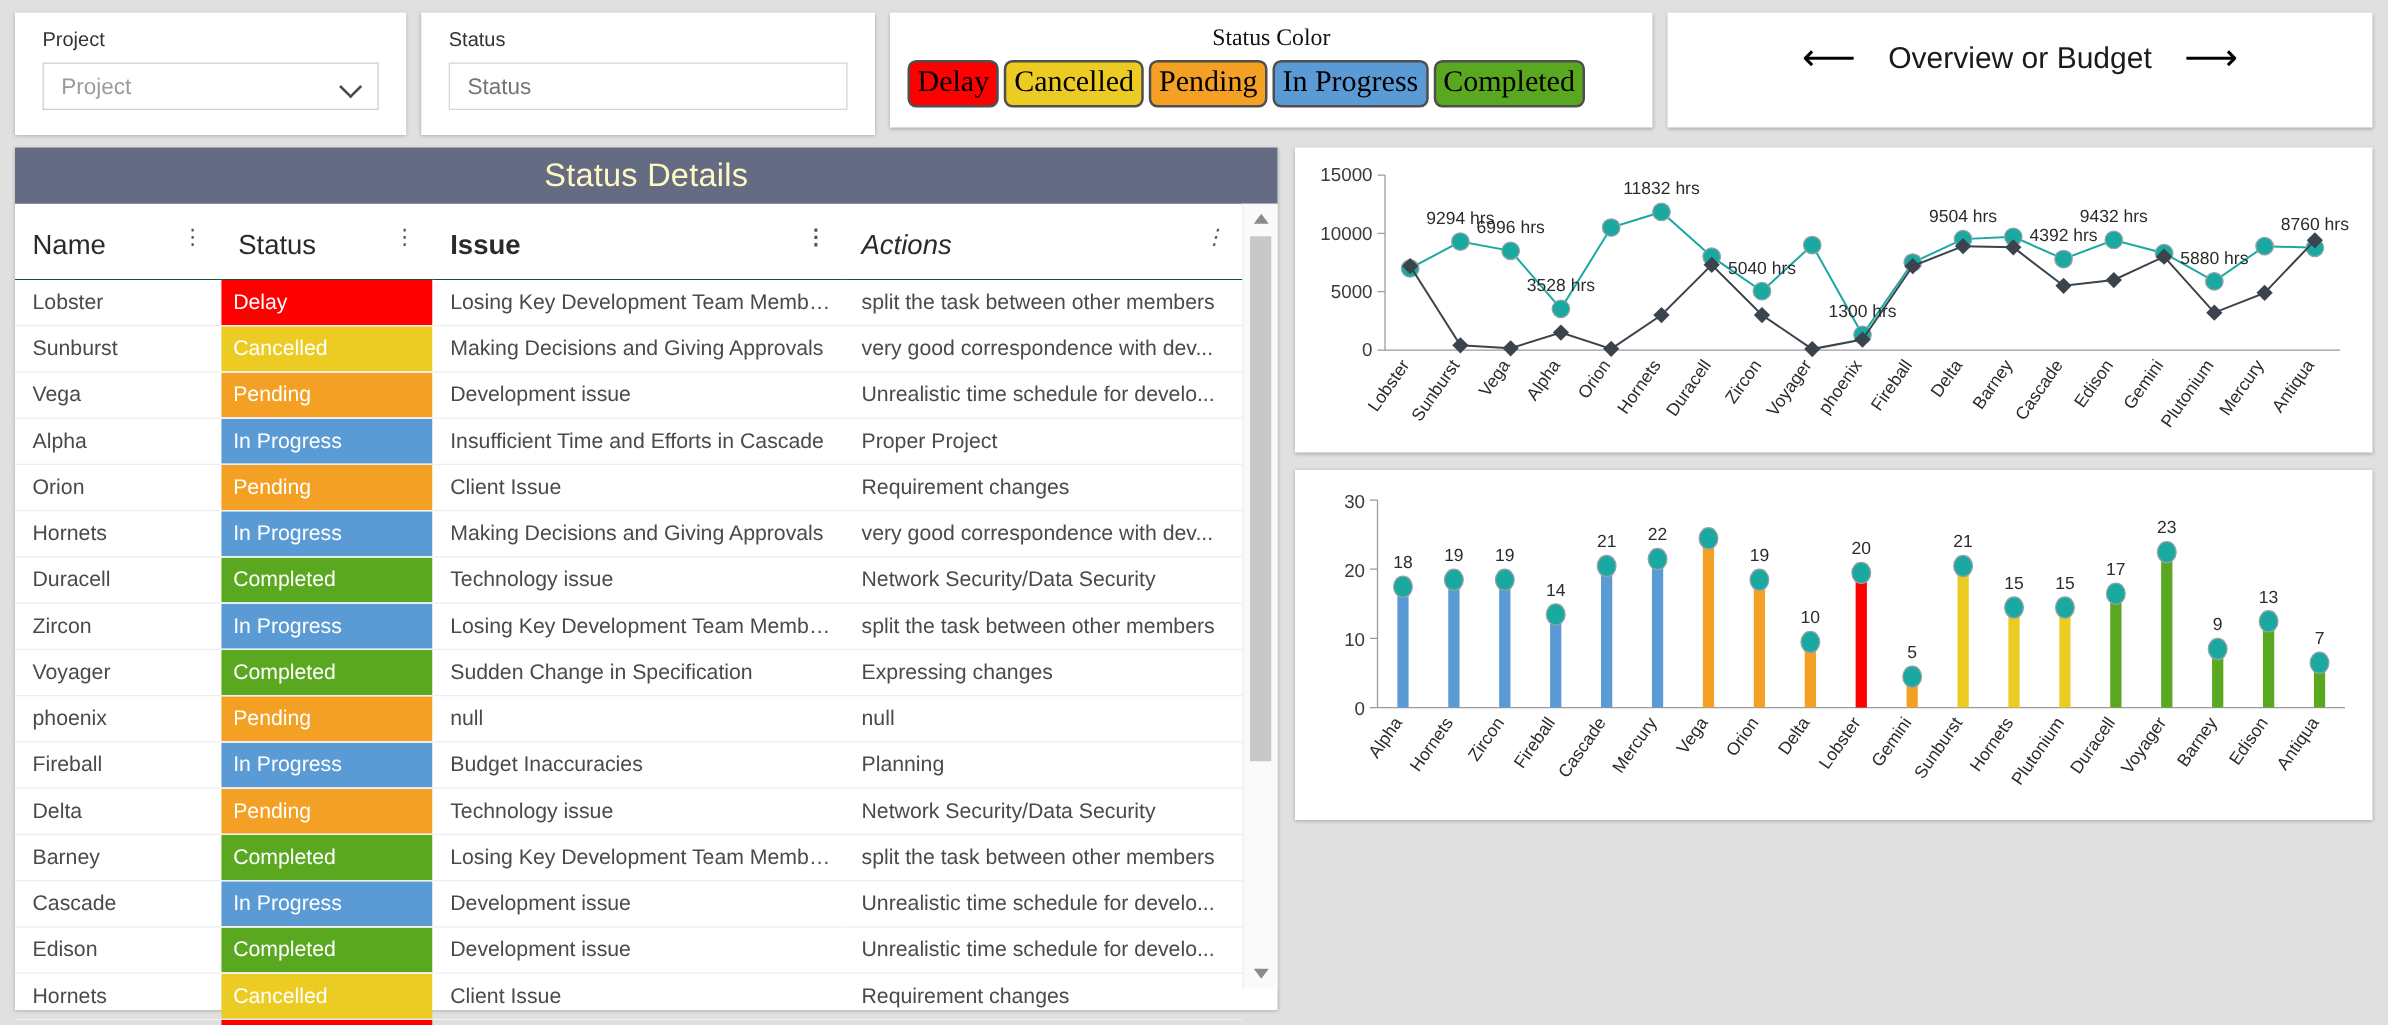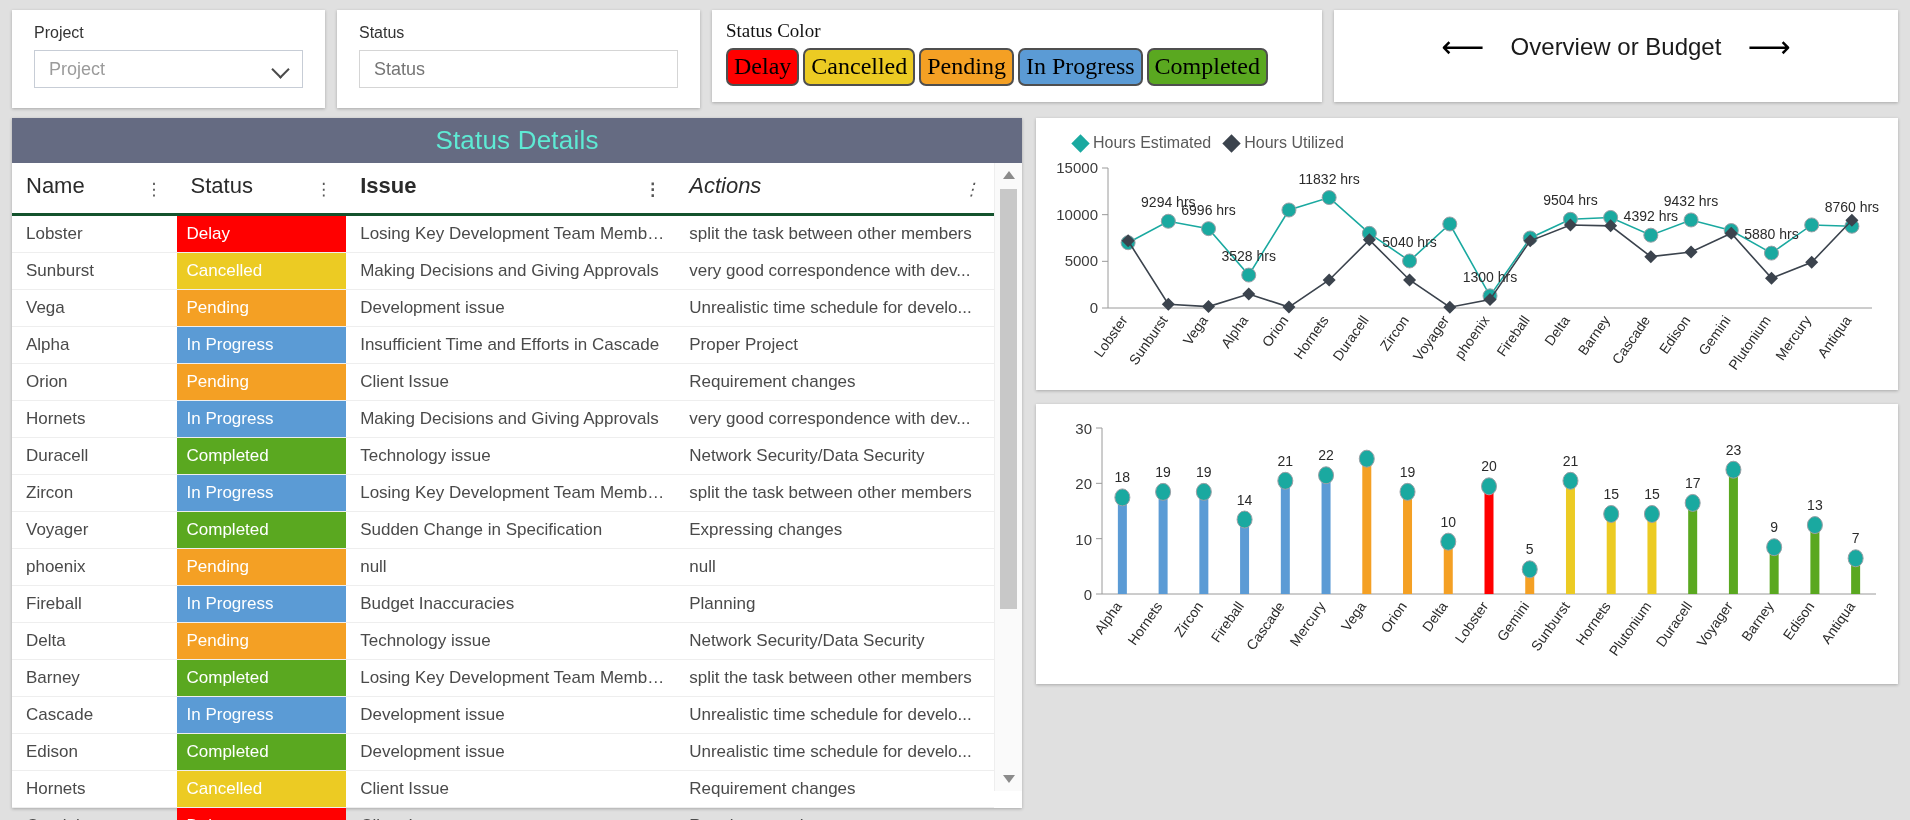--- a/index.html
+++ b/index.html
@@ -26,21 +26,21 @@
   .filter-input.plain { border: 1px solid #d5d5d5; }
   .chev { width: 14px; height: 14px; position: relative; }
   .chev::before {
     content: ""; position: absolute; left: 0; top: 1px; width: 11px; height: 11px;
     border-right: 2px solid #4a4a4a; border-bottom: 2px solid #4a4a4a;
     transform: rotate(45deg);
   }
 
   
   .statuscolor-card { width: 610px; height: 92px; padding: 10px 14px; }
-  .statuscolor-title { font-family: "Liberation Serif", serif; font-size: 19px; color: #111; margin-bottom: 6px; }
+  .statuscolor-title { font-family: "Liberation Serif", serif; font-size: 19px; color: #111; margin-bottom: 6px; text-align: center; }
   .badges { display: flex; gap: 4px; align-items: center; }
   .badge {
     font-family: "Liberation Serif", serif;
     font-size: 24px; line-height: 1;
     padding: 4px 6px 6px 6px;
     border: 2px solid #4f4f4f; border-radius: 7px;
     color: #000; white-space: nowrap;
   }
 
   
@@ -48,31 +48,31 @@
   .nav-inner { display: flex; align-items: center; gap: 26px; margin-top: -18px; }
   .nav-arrow { font-size: 30px; line-height: 1; color: #000; font-family: "DejaVu Sans", sans-serif; }
   .nav-text { font-size: 24px; color: #1a1a1a; }
 
   
   .main { display: flex; gap: 14px; padding: 0 12px; height: 690px; }
   .left-panel { width: 1010px; }
   .right-panel { flex: 1; display: flex; flex-direction: column; gap: 14px; }
 
   .panel-header {
-    background: #656b82; color: #5eead4; text-align: center;
+    background: #656b82; color: #fef9c3; text-align: center;
     font-size: 26px; padding: 7px 0; letter-spacing: .2px;
   }
   .panel { background: #fff; box-shadow: 0 1px 3px rgba(0,0,0,.25); }
 
   
   .tbl-wrap { display: flex; height: 628px; }
   .tbl { flex: 1; }
   thead th {
     font-size: 22px; font-weight: normal; color: #2b2b2b; text-align: left;
-    padding: 10px 0 14px 14px; border-bottom: 3px solid #14532d;
+    padding: 20px 0 14px 14px; border-bottom: 1px solid #14532d;
     position: relative; background: #fff;
   }
   .kebab { position: absolute; right: 14px; top: 16px; color: #555; font-size: 17px; letter-spacing: 0; }
   table { width: 100%; border-collapse: collapse; table-layout: fixed; }
   .c-name { width: 160px; }
   .c-status { width: 165px; }
   .c-issue { width: 320px; font-weight: bold; }
   .c-actions { width: 310px; font-style: italic; }
   tbody td {
     font-size: 17px; color: #4a4a4a; padding: 8px 10px 8px 14px;
@@ -312,30 +312,20 @@
           <div class="sc-thumb"></div>
           <div class="sc-down"></div>
         </div>
       </div>
     </div>
 
     <div class="right-panel">
 
       <div class="panel">
         <div class="chart-box">
-          <div class="legend">
-            <span class="legend-item">
-              <i class="dia" id="lg0" style="background: rgb(26, 169, 160);"></i>
-              <span>Hours Estimated</span>
-            </span>
-            <span class="legend-item">
-              <i class="dia" id="lg1" style="background: rgb(59, 67, 77);"></i>
-              <span>Hours Utilized</span>
-            </span>
-          </div>
           <svg id="line-chart" width="840" height="232">
               <line x1="62" y1="14" x2="62" y2="154" stroke="#9a9a9a" stroke-width="1"></line>
               <line x1="62" y1="154" x2="826" y2="154" stroke="#9a9a9a" stroke-width="1"></line>
               <line x1="56" y1="154" x2="62" y2="154" stroke="#9a9a9a" stroke-width="1"></line>
               <text x="52" y="159" text-anchor="end" class="axis-lbl">0</text>
               <line x1="56" y1="107.33333333333334" x2="62" y2="107.33333333333334" stroke="#9a9a9a" stroke-width="1"></line>
               <text x="52" y="112.33333333333334" text-anchor="end" class="axis-lbl">5000</text>
               <line x1="56" y1="60.66666666666667" x2="62" y2="60.66666666666667" stroke="#9a9a9a" stroke-width="1"></line>
               <text x="52" y="65.66666666666667" text-anchor="end" class="axis-lbl">10000</text>
               <line x1="56" y1="14" x2="62" y2="14" stroke="#9a9a9a" stroke-width="1"></line>

